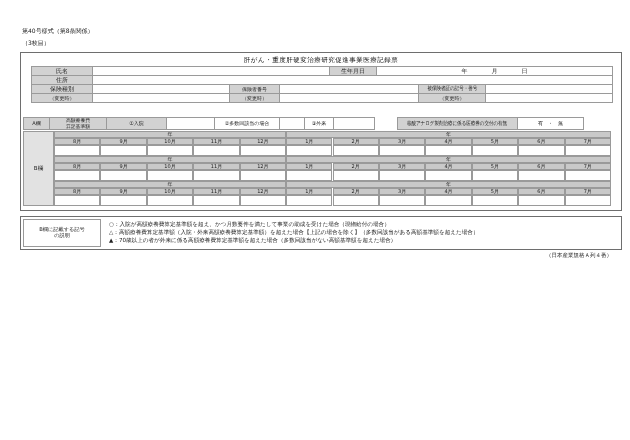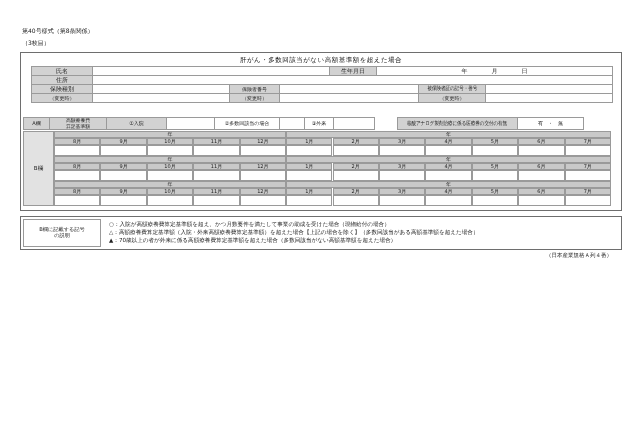--- a/index.html
+++ b/index.html
@@ -32,21 +32,21 @@
   }
 </style>
 </head>
 <body>
 
 <div class="abs txt" style="left:22px;top:28px;">第40号様式（第8条関係）</div>
 <div class="abs txt" style="left:22px;top:40px;">（3枚目）</div>
 
 <div class="abs box" style="left:20px;top:52px;width:602px;height:159px;">
 
-  <div class="title">肝がん・多数回該当がない高額基準額を超えた場合</div>
+  <div class="title">肝がん・重度肝硬変治療研究促進事業医療記録票</div>
 
   <div class="cell lbl" style="left:10px;top:13px;width:62px;height:10px;">氏名</div>
   <div class="cell" style="left:71px;top:13px;width:238px;height:10px;"></div>
   <div class="cell lbl" style="left:308px;top:13px;width:48px;height:10px;">生年月日</div>
   <div class="cell" style="left:355px;top:13px;width:237px;height:10px;">年　　　　月　　　　日</div>
 
   <div class="cell lbl" style="left:10px;top:22px;width:62px;height:10px;">住所</div>
   <div class="cell" style="left:71px;top:22px;width:521px;height:10px;"></div>
 
   <div class="cell lbl" style="left:10px;top:31px;width:62px;height:10px;">保険種別</div>

